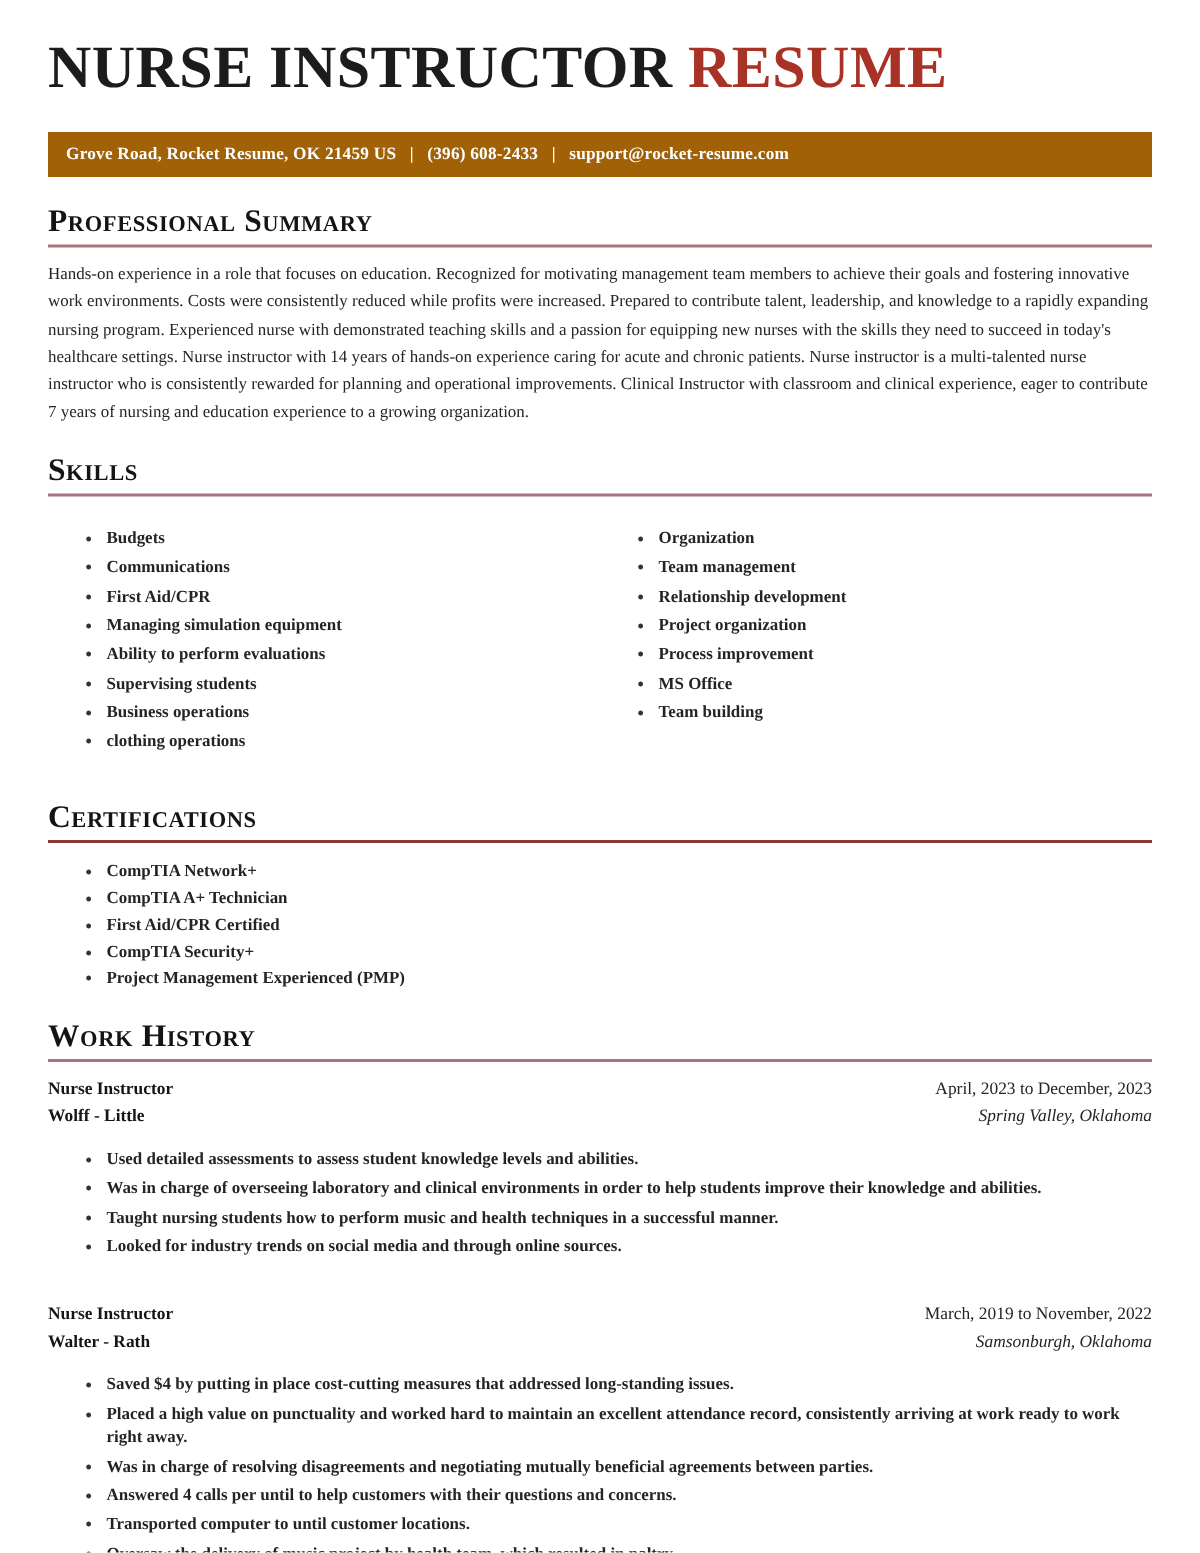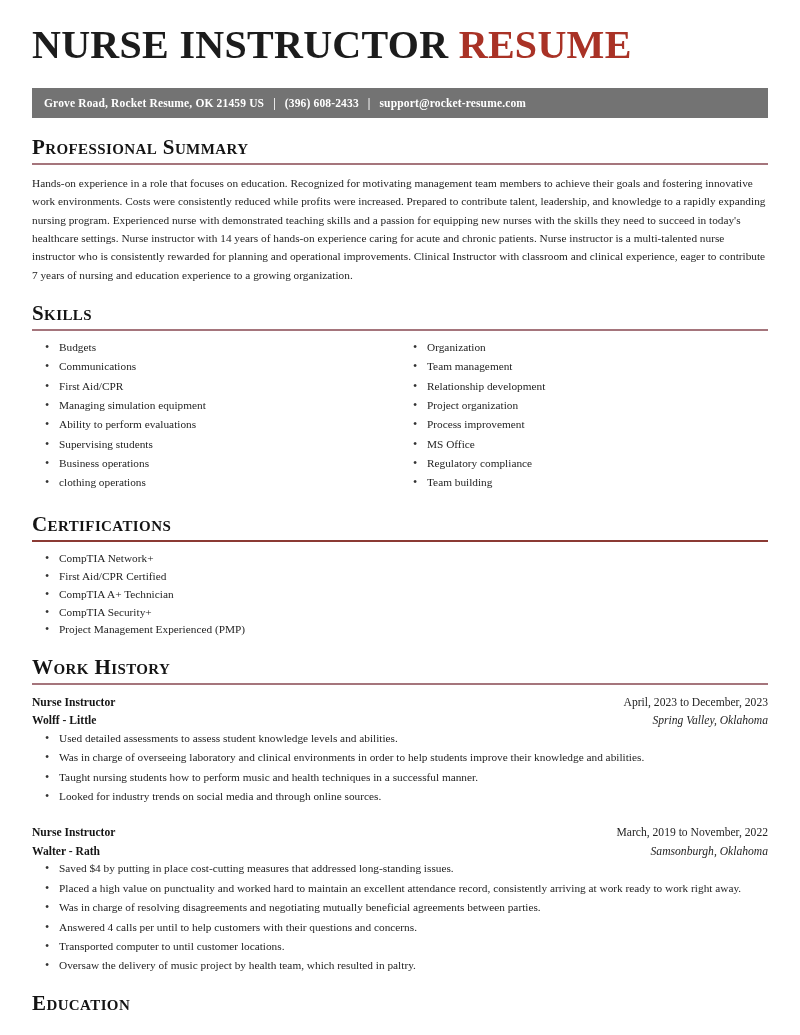--- a/index.html
+++ b/index.html
@@ -35,21 +35,21 @@
   }
   .name-title .job {
     color: #1c1c1c;
   }
   .name-title .resume-word {
     color: #a93226;
   }
 
   .contact-bar {
     margin-top: 23px;
-    background: #737373;
+    background: #a16207;
     color: #ffffff;
     height: 30px;
     display: flex;
     align-items: center;
     padding: 0 12px;
     font-size: 11.5px;
     font-weight: bold;
     letter-spacing: 0.15px;
   }
   .contact-bar .sep {
@@ -86,22 +86,23 @@
   }
 
   
   .two-col {
     display: flex;
     gap: 0;
   }
   .two-col > .col { width: 50%; }
   ul.bullets {
     list-style: none;
-    margin: 0;
+    margin: 12px;
     padding: 0;
+    font-weight: bold;
   }
   ul.bullets li {
     position: relative;
     padding-left: 27px;
     font-size: 11.3px;
     line-height: 1.36;
     margin-bottom: 4px;
     color: #242424;
   }
   ul.bullets li::before {
@@ -176,34 +177,33 @@
         </ul>
       </div>
       <div class="col">
         <ul class="bullets">
           <li>Organization</li>
           <li>Team management</li>
           <li>Relationship development</li>
           <li>Project organization</li>
           <li>Process improvement</li>
           <li>MS Office</li>
-          <li>Regulatory compliance</li>
           <li>Team building</li>
         </ul>
       </div>
     </div>
   </div>
 
   <div class="section">
     <div class="section-heading">Certifications</div>
     <div class="rule dark"></div>
     <ul class="bullets tight">
       <li>CompTIA Network+</li>
+      <li>CompTIA A+ Technician</li>
       <li>First Aid/CPR Certified</li>
-      <li>CompTIA A+ Technician</li>
       <li>CompTIA Security+</li>
       <li>Project Management Experienced (PMP)</li>
     </ul>
   </div>
 
   <div class="section">
     <div class="section-heading">Work History</div>
     <div class="rule"></div>
 
     <div class="job-block">

